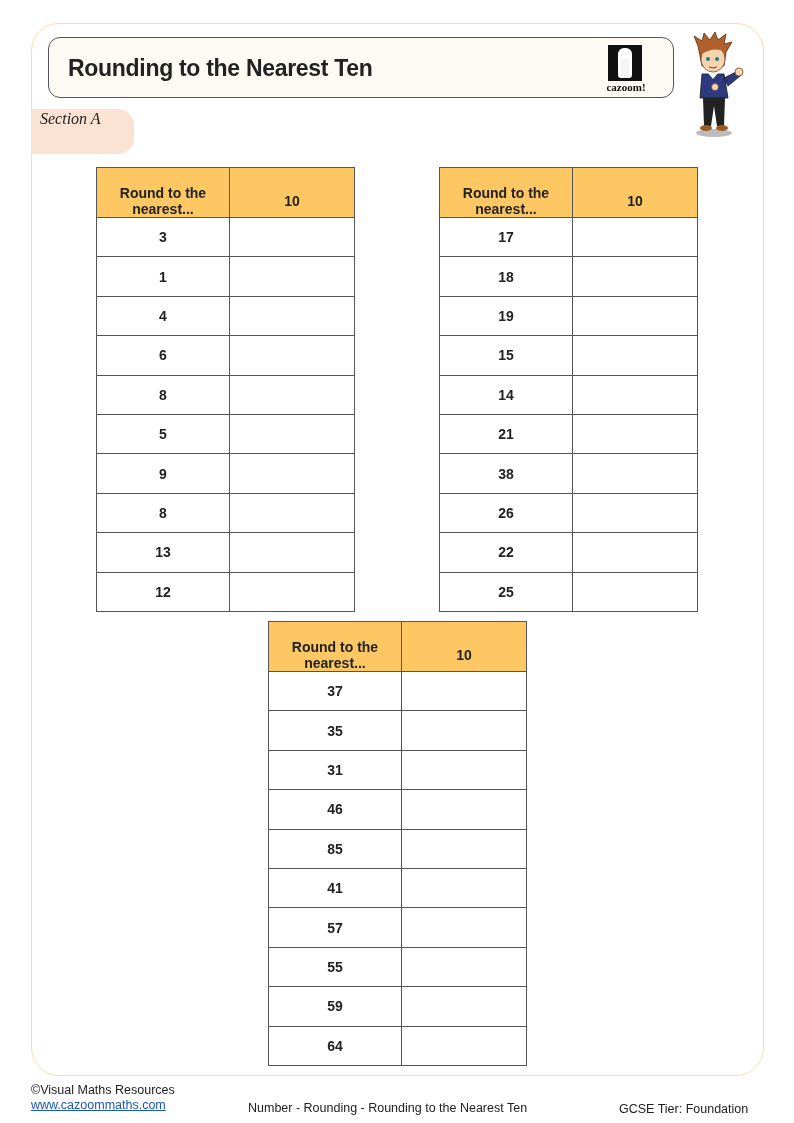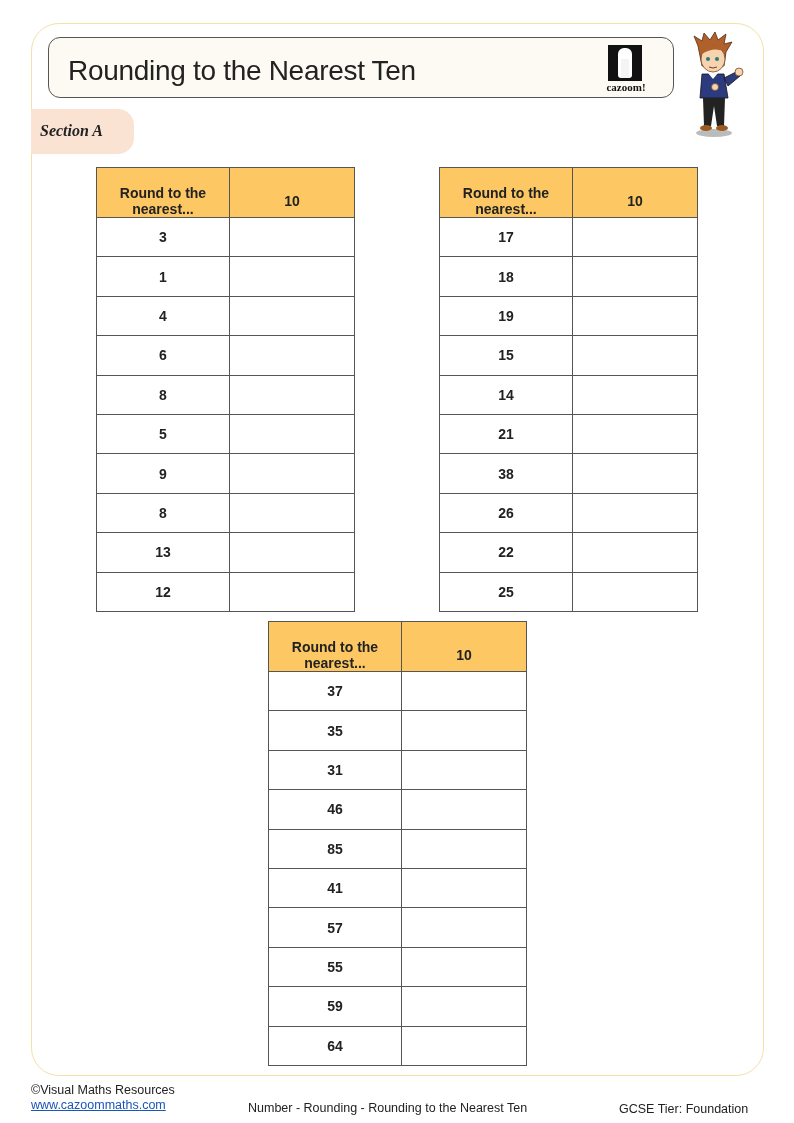--- a/index.html
+++ b/index.html
@@ -9,21 +9,21 @@
   .frame {
     position: absolute; left: 31px; top: 23px; width: 733px; height: 1053px;
     border: 1.5px solid #f6dfa8; border-radius: 28px; background: #fff;
   }
   .title-box {
     position: absolute; left: 48px; top: 37px; width: 626px; height: 61px;
     border: 1px solid #555; border-radius: 12px; background: #fdfaf3;
   }
   .title {
     position: absolute; left: 19px; top: 17px;
-    font-family: "Liberation Sans", sans-serif; font-weight: normal; font-size: 28px;
+    font-family: "Liberation Sans", sans-serif; font-weight: bold; font-size: 23px;
     color: #222; letter-spacing: -0.3px;
   }
   .logo {
     position: absolute; left: 548px; top: 5px; width: 58px; height: 52px;
   }
   .logo-black {
     position: absolute; left: 11px; top: 2px; width: 34px; height: 36px; background: #111;
   }
   .logo-cup {
     position: absolute; left: 21px; top: 5px; width: 14px; height: 30px;
@@ -38,22 +38,22 @@
     font-family: "Liberation Serif", serif; font-weight: bold; font-size: 11px; color: #111;
   }
 
   .mascot { position: absolute; left: 684px; top: 32px; width: 62px; height: 108px; }
 
   .section-tab {
     position: absolute; left: 31px; top: 109px; width: 103px; height: 45px;
     background: #fbe3d3; border-radius: 0 16px 16px 0;
   }
   .section-label {
-    position: absolute; left: 9px; top: 13px;
-    font-family: "Liberation Serif", serif; font-style: italic; font-weight: bold;
+    position: absolute; left: 9px; top: 1px;
+    font-family: "Liberation Serif", serif; font-style: italic; font-weight: normal;
     font-size: 16px; color: #222;
   }
 
   table.rt {
     position: absolute; border-collapse: collapse; table-layout: fixed;
   }
   table.rt th, table.rt td {
     border: 1px solid #555; text-align: center; vertical-align: middle;
     font-family: "Liberation Sans", sans-serif; font-weight: bold; font-size: 14px; color: #222;
   }

